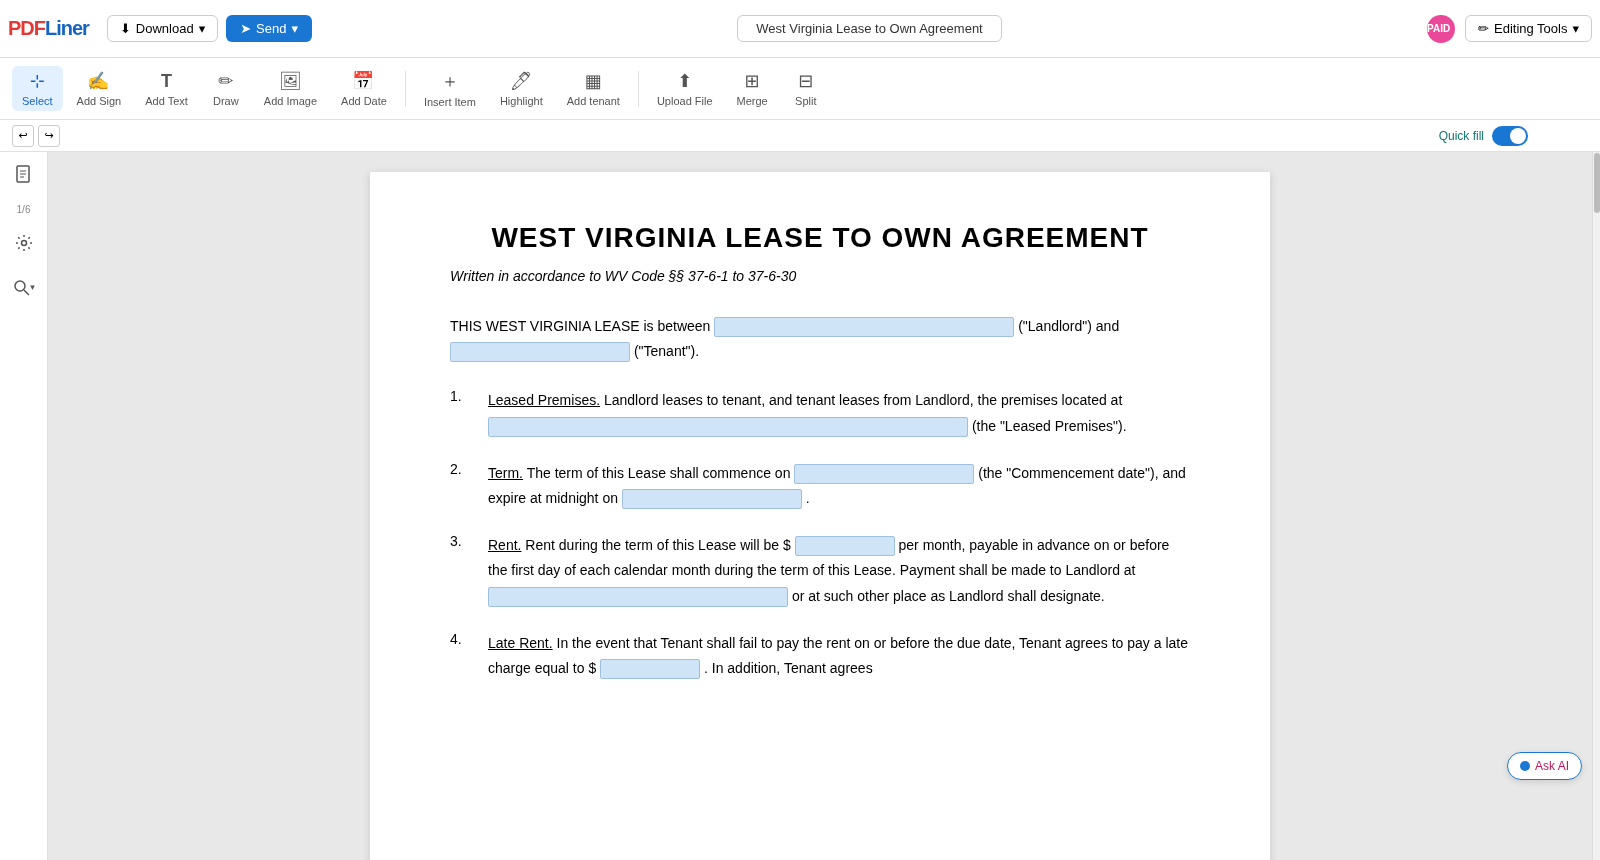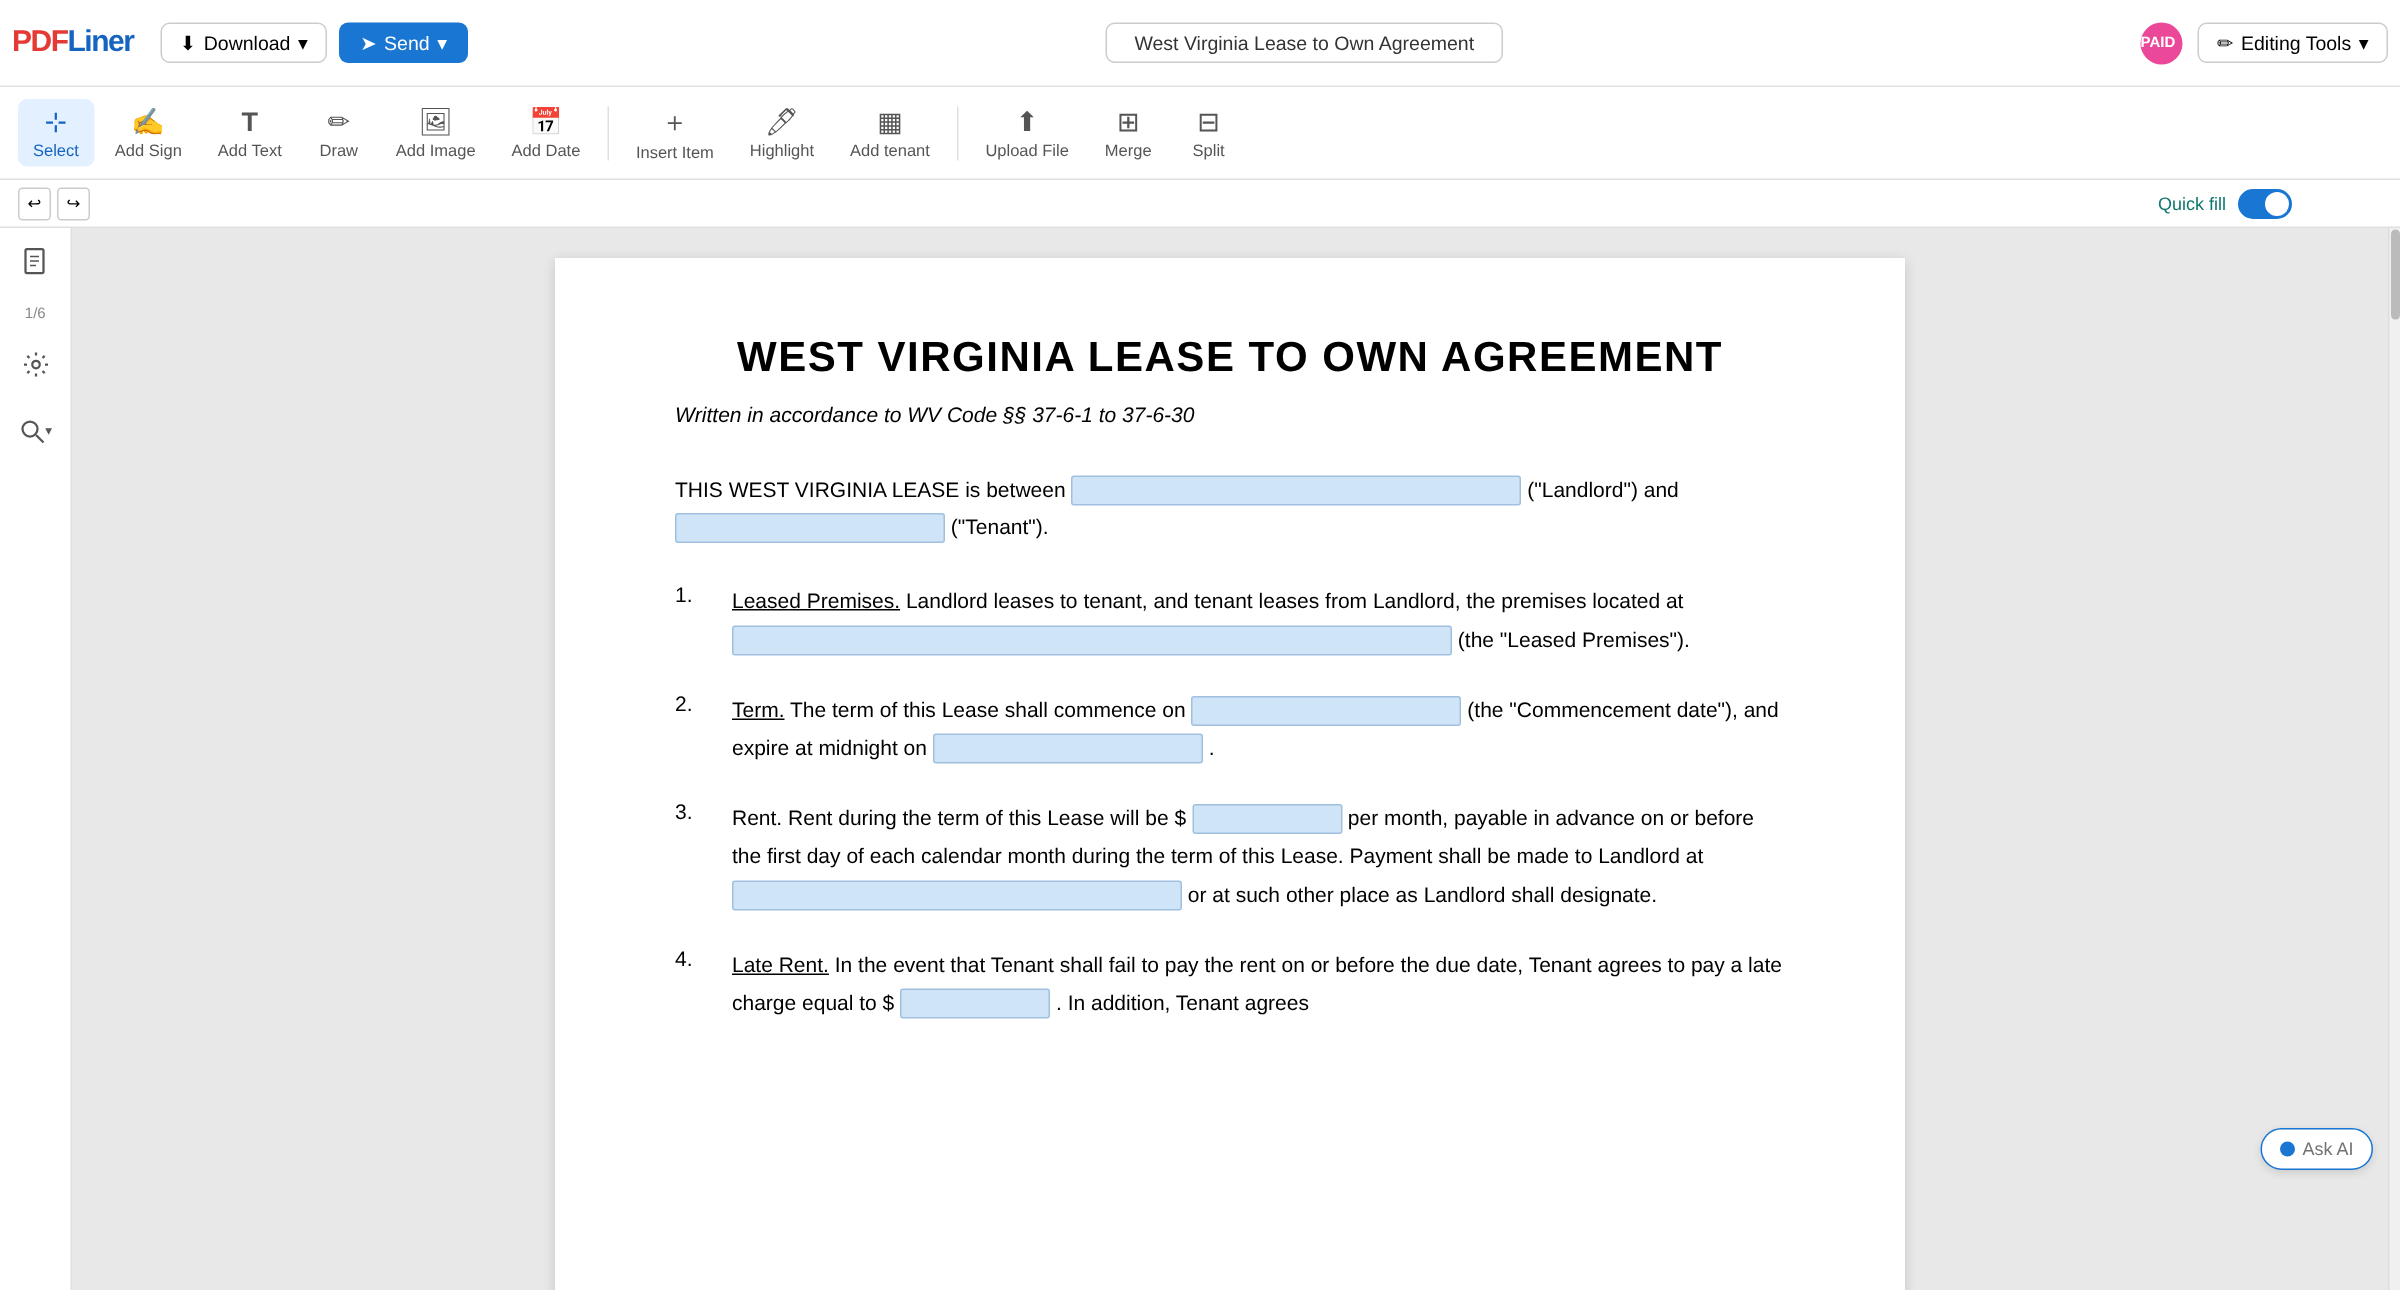--- a/index.html
+++ b/index.html
@@ -284,21 +284,21 @@
       bottom: 80px;
       right: 10px;
       background: #fff;
       border: 1px solid #1976d2;
       border-radius: 20px;
       padding: 6px 12px;
       display: flex;
       align-items: center;
       gap: 5px;
       font-size: 12px;
-      color: #737373;
+      color: #be185d;
       cursor: pointer;
       box-shadow: 0 2px 6px rgba(0,0,0,0.12);
       z-index: 20;
     }
     .ask-ai-dot {
       width: 10px;
       height: 10px;
       background: #1976d2;
       border-radius: 50%;
     }
@@ -514,21 +514,21 @@
           <span class="fill-field fill-field-medium">&nbsp;</span>
           <span>(the "Commencement date"), and expire at midnight on </span>
           <span class="fill-field fill-field-medium">&nbsp;</span>
           <span> .</span>
         </div>
       </div>
 
       <div class="doc-section">
         <div class="section-num">3.</div>
         <div class="section-body">
-          <span style="">Rent.</span>
+          <span style="text-decoration:underline;">Rent.</span>
           <span> Rent during the term of this Lease will be $ </span>
           <span class="fill-field fill-field-short">&nbsp;</span>
           <span> per month, payable in advance on or before the first day of each calendar month during the term of this Lease. Payment shall be made to Landlord at </span>
           <span class="fill-field fill-field-long">&nbsp;</span>
           <span> or at such other place as Landlord shall designate.</span>
         </div>
       </div>
 
       <div class="doc-section">
         <div class="section-num">4.</div>

